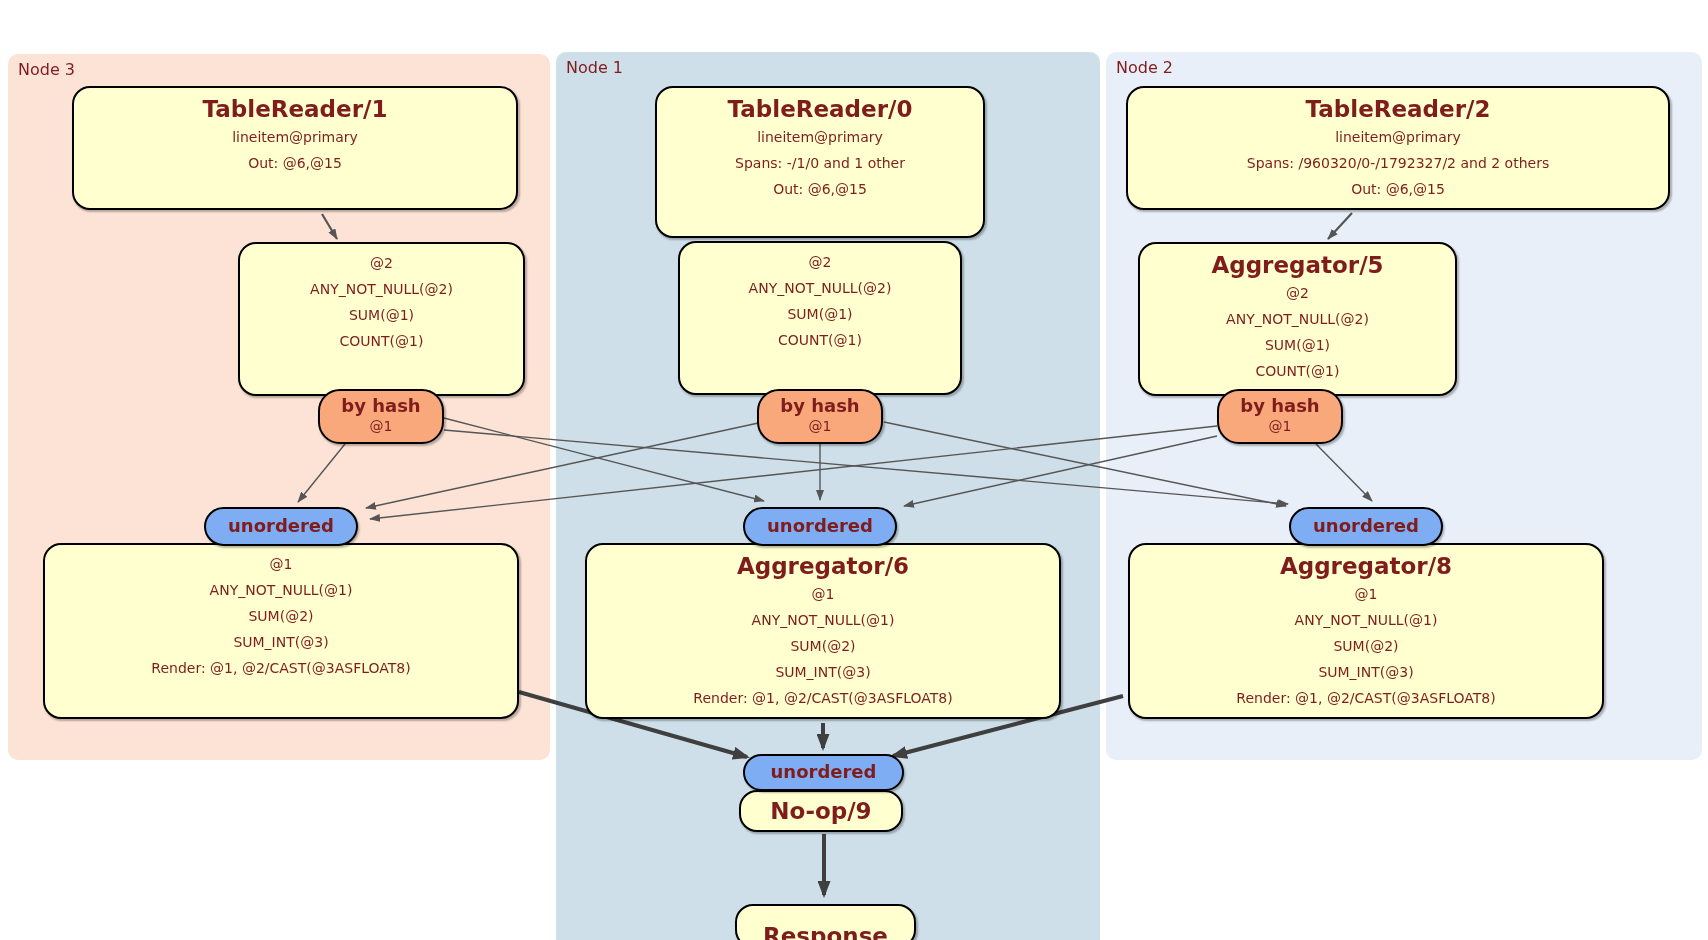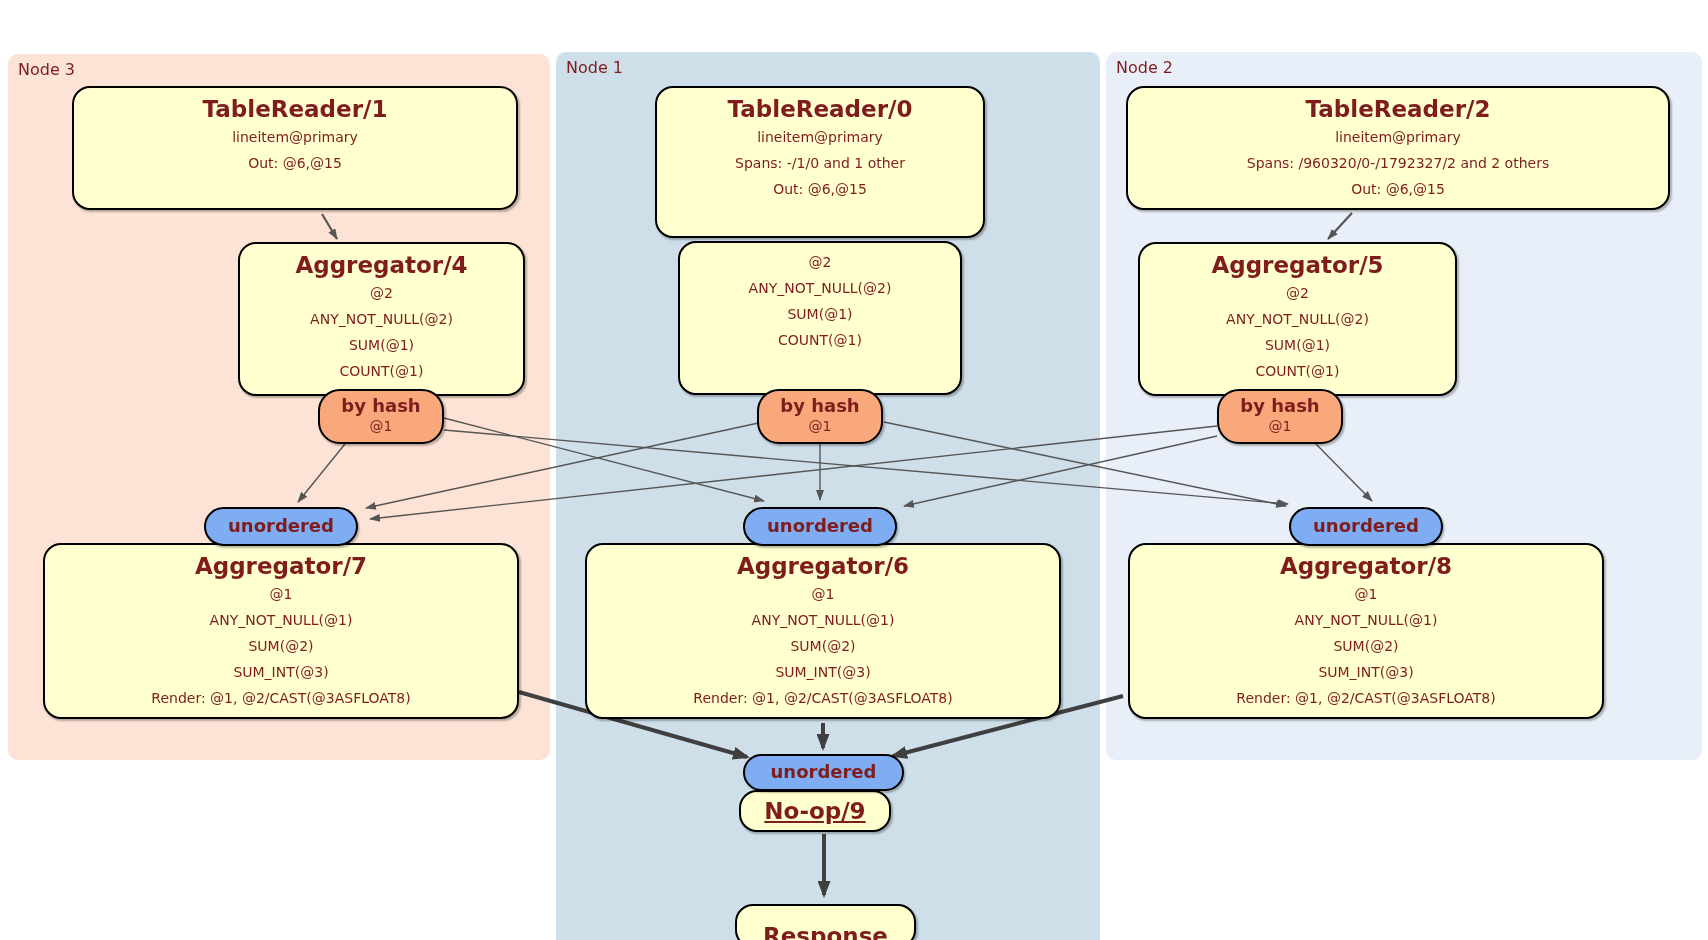--- a/index.html
+++ b/index.html
@@ -29,21 +29,21 @@
   .pbox .line{font-size:14px;line-height:26px;white-space:nowrap;}
   .b-tr1{left:72px; top:42px; width:446px;height:124px;}
   .b-tr0{left:655px;top:42px; width:330px;height:152px;}
   .b-tr2{left:1126px;top:42px;width:544px;height:124px;}
   .b-agg4{left:238px; top:198px;width:287px;height:154px;}
   .b-agg3{left:678px; top:197px;width:284px;height:154px;}
   .b-agg5{left:1138px;top:198px;width:319px;height:154px;}
   .b-agg7{left:43px;  top:499px;width:476px;height:176px;}
   .b-agg6{left:585px; top:499px;width:476px;height:176px;}
   .b-agg8{left:1128px;top:499px;width:476px;height:176px;}
-  .b-noop{left:739px;top:746px;width:152px;height:42px;padding-top:4px;text-decoration:underline;}
+  .b-noop{left:739px;top:746px;width:164px;height:42px;padding-top:4px;}
   .b-resp{left:735px;top:860px;width:181px;height:44px;padding-top:15px;}
   .pill{
     position:absolute;z-index:3;border:2px solid var(--box_border,#000000);
     text-align:center;box-sizing:border-box;box-shadow:1.5px 2px 2px rgba(0,0,0,0.28);
   }
   .byhash{background:var(--router_fill,#f9a87c);border-radius:22px;width:126px;height:55px;}
   .byhash .rl{font-weight:bold;font-size:18px;line-height:22px;margin-top:4px;}
   .byhash .rs{font-size:14px;line-height:18px;}
   .p-bh3{left:318px;top:345px;}
   .p-bh1{left:757px;top:345px;}
@@ -117,21 +117,20 @@
   </div>
 
   <div class="pbox b-tr2">
     <div class="title">TableReader/2</div>
     <div class="line">lineitem@primary</div>
     <div class="line">Spans: /960320/0-/1792327/2 and 2 others</div>
     <div class="line">Out: @6,@15</div>
   </div>
 
   <div class="pbox b-agg4">
-    <div class="title">Aggregator/4</div>
     <div class="line">@2</div>
     <div class="line">ANY_NOT_NULL(@2)</div>
     <div class="line">SUM(@1)</div>
     <div class="line">COUNT(@1)</div>
   </div>
 
   <div class="pbox b-agg3">
     <div class="line">@2</div>
     <div class="line">ANY_NOT_NULL(@2)</div>
     <div class="line">SUM(@1)</div>
@@ -140,21 +139,20 @@
 
   <div class="pbox b-agg5">
     <div class="title">Aggregator/5</div>
     <div class="line">@2</div>
     <div class="line">ANY_NOT_NULL(@2)</div>
     <div class="line">SUM(@1)</div>
     <div class="line">COUNT(@1)</div>
   </div>
 
   <div class="pbox b-agg7">
-    <div class="title">Aggregator/7</div>
     <div class="line">@1</div>
     <div class="line">ANY_NOT_NULL(@1)</div>
     <div class="line">SUM(@2)</div>
     <div class="line">SUM_INT(@3)</div>
     <div class="line">Render: @1, @2/CAST(@3ASFLOAT8)</div>
   </div>
 
   <div class="pbox b-agg6">
     <div class="title">Aggregator/6</div>
     <div class="line">@1</div>

